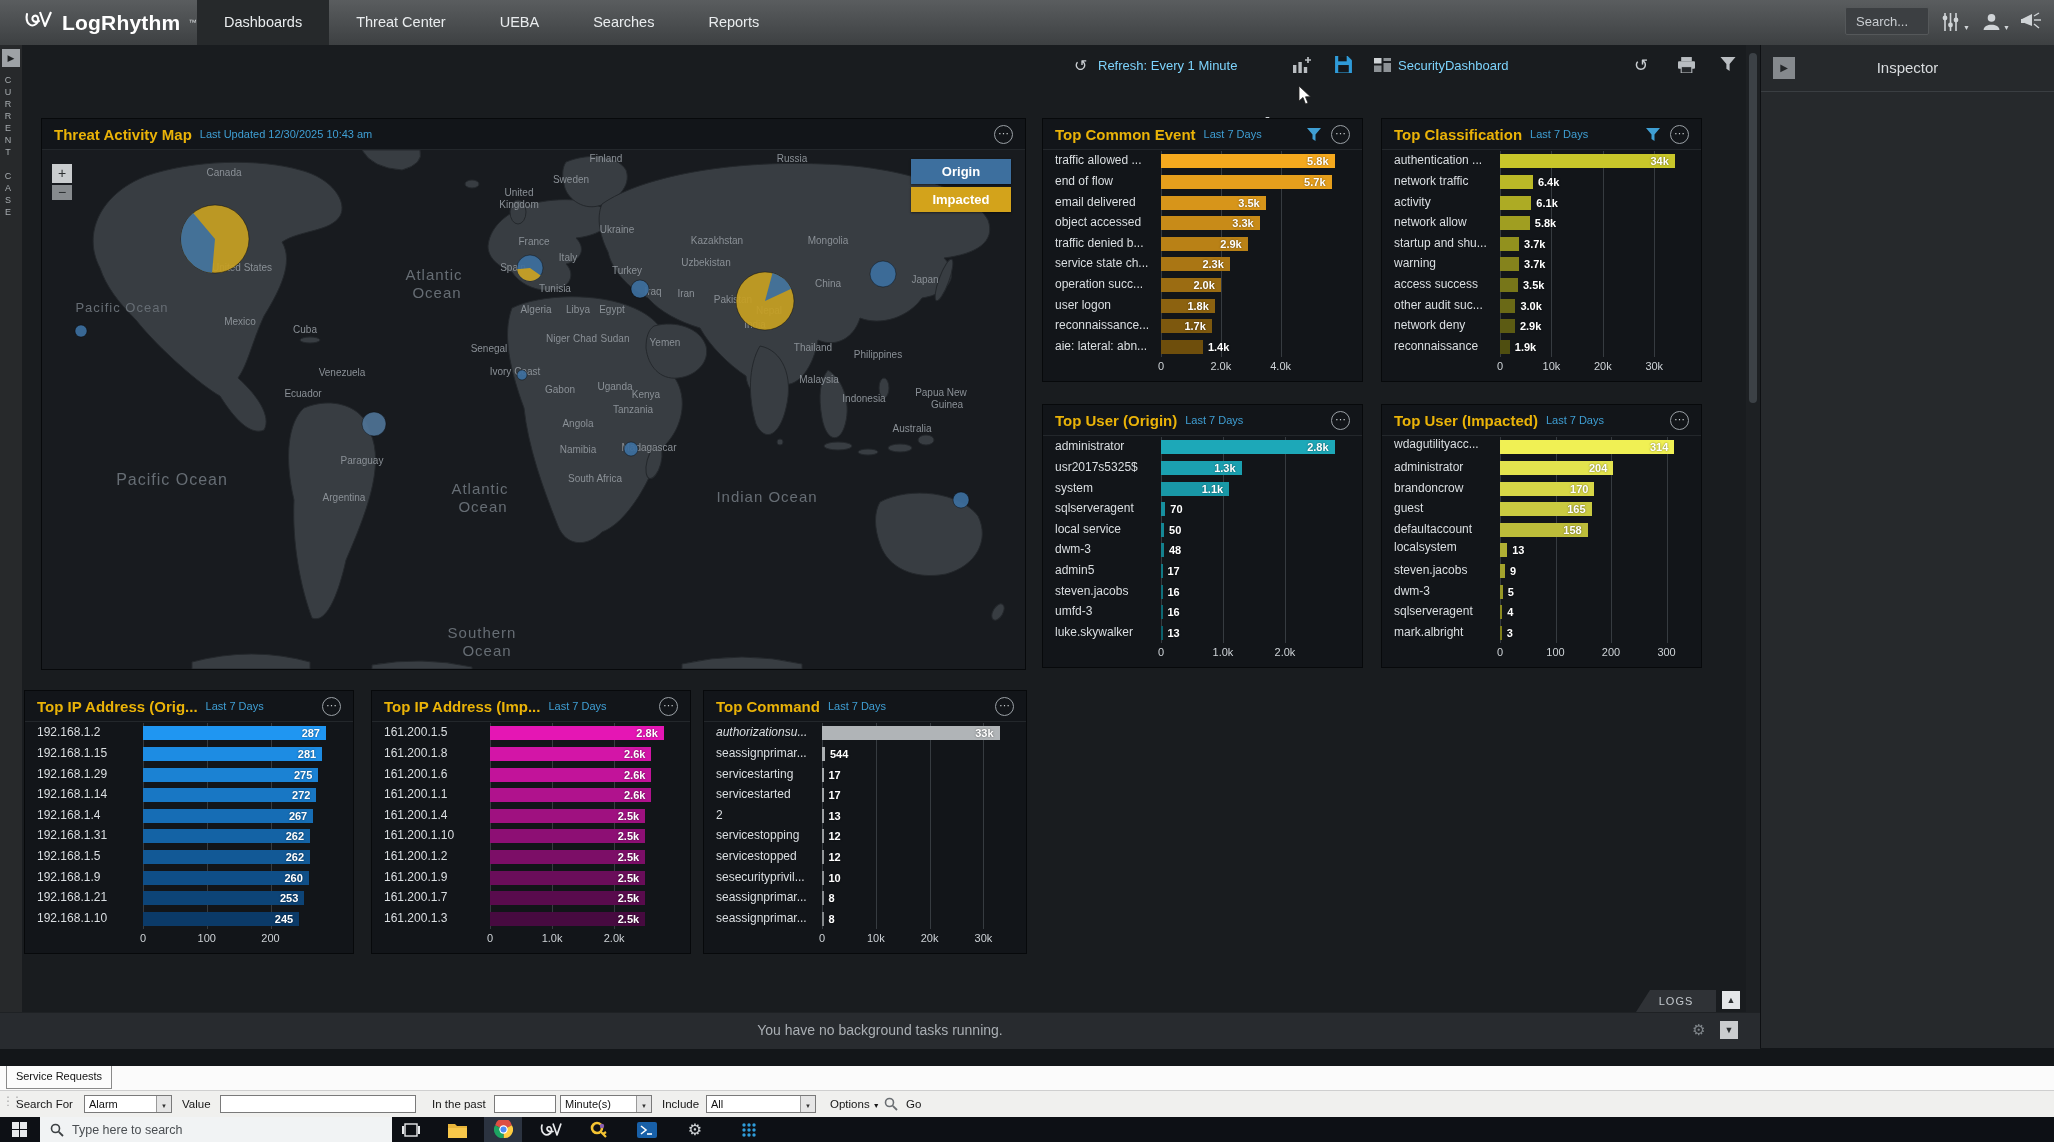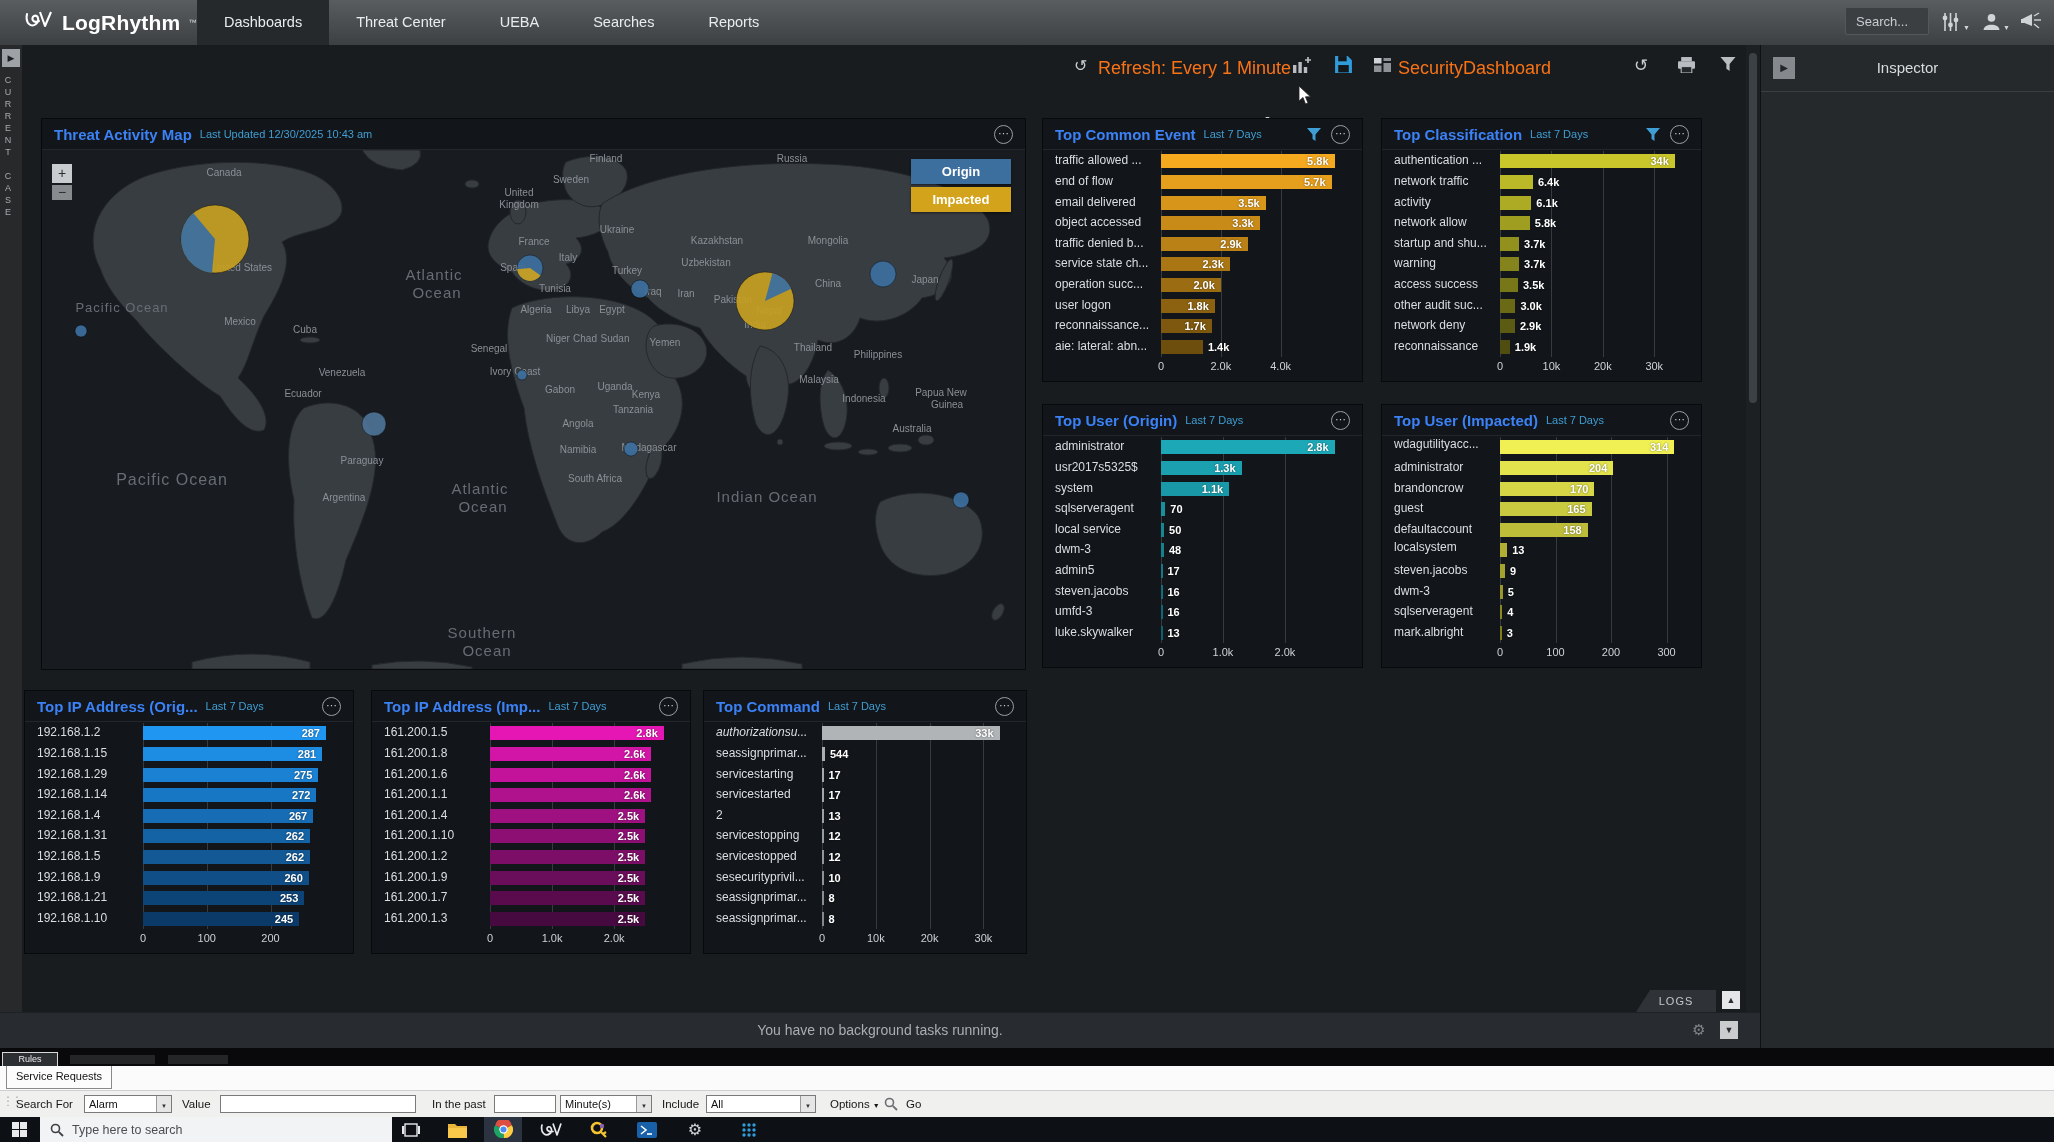--- a/index.html
+++ b/index.html
@@ -14,26 +14,26 @@
   .nav-tab.active{background:#26292b;height:48px;}
   .nav-search{position:absolute;left:1845px;top:7px;width:84px;height:28px;background:#3c3f42;border:1px solid #55585a;border-radius:2px;color:#c9cdd1;font-size:13px;line-height:28px;padding-left:10px;box-sizing:border-box;}
   .nav-ic{position:absolute;top:12px;}
   .caret:after{content:"▼";font-size:7px;color:#cfd3d6;}
   
   .rail{position:absolute;left:0;top:45px;width:22px;height:967px;background:#27292b;border-right:1px solid #141619;}
   .rail-btn{position:absolute;left:2px;top:4px;width:18px;height:18px;background:#9ea2a6;color:#1d2022;font-size:9px;line-height:18px;text-align:center;}
   .rail-label{position:absolute;left:3px;top:30px;writing-mode:vertical-rl;text-orientation:upright;font-size:9px;letter-spacing:2px;color:#a6abaf;}
   
   .content{position:absolute;left:22px;top:45px;width:1724px;height:967px;background:#191c1f;}
-  .tool-txt{position:absolute;color:#f97316;font-size:18px;}
+  .tool-txt{position:absolute;color:#7dd3fc;font-size:13px;}
   .tool-ic{position:absolute;color:#c9cdd1;}
   
   .widget{position:absolute;background:#121519;border:1px solid #07090b;box-sizing:border-box;}
   .w-head{height:30px;display:flex;align-items:center;padding:0 12px;border-bottom:1px solid #23272b;}
-  .w-title{font-weight:bold;font-size:15px;color:#3b82f6;white-space:nowrap;}
+  .w-title{font-weight:bold;font-size:15px;color:#eab308;white-space:nowrap;}
   .w-sub{margin-left:8px;font-size:11px;color:#3f9fd4;white-space:nowrap;}
   .w-spacer{flex:1;}
   .dotsbtn{width:17px;height:17px;border:1px solid #9aa0a5;border-radius:50%;color:#c6cacd;font-size:11px;line-height:14px;text-align:center;margin-left:10px;cursor:pointer;}
   .dotsbtn:before{content:"⋯";}
   .funnel{margin-left:10px;cursor:pointer;display:flex;}
   .chart-body{position:absolute;left:12px;right:10px;top:32px;bottom:6px;}
   .cat{position:absolute;left:0;color:#dbdfe2;font-size:12px;white-space:nowrap;overflow:hidden;text-overflow:ellipsis;height:15px;}
   .bar{position:absolute;height:14px;}
   .bval{position:absolute;font-size:11px;font-weight:bold;color:#fff;height:13px;line-height:13px;white-space:nowrap;text-shadow:0 0 2px rgba(0,0,0,.55);}
   .bval.in{text-align:right;}
@@ -682,25 +682,20 @@
     <div class="sq-btn" style="left:1720px;top:8px;background:#caccce;">▼</div>
   </div>
 
   <div class="inspector">
     <div class="insp-head">
       <div class="insp-play">▶</div>
       <div class="insp-title">Inspector</div>
     </div>
   </div>
 
-  <div class="behind">
-    <div class="ptab">Rules</div>
-    <div class="ghost" style="left:70px;width:85px;"></div>
-    <div class="ghost" style="left:168px;width:60px;"></div>
-  </div>
 
   <div class="srq-row">
     <div class="srq-tab">Service Requests</div>
   </div>
 
   <div class="search-row">
     <div class="handle">⋮⋮</div>
     <span class="sr-label" style="left:16px;">Search For</span>
     <div class="combo" style="left:84px;width:88px;"><span>Alarm</span><span class="cw"></span></div>
     <span class="sr-label" style="left:182px;">Value</span>

